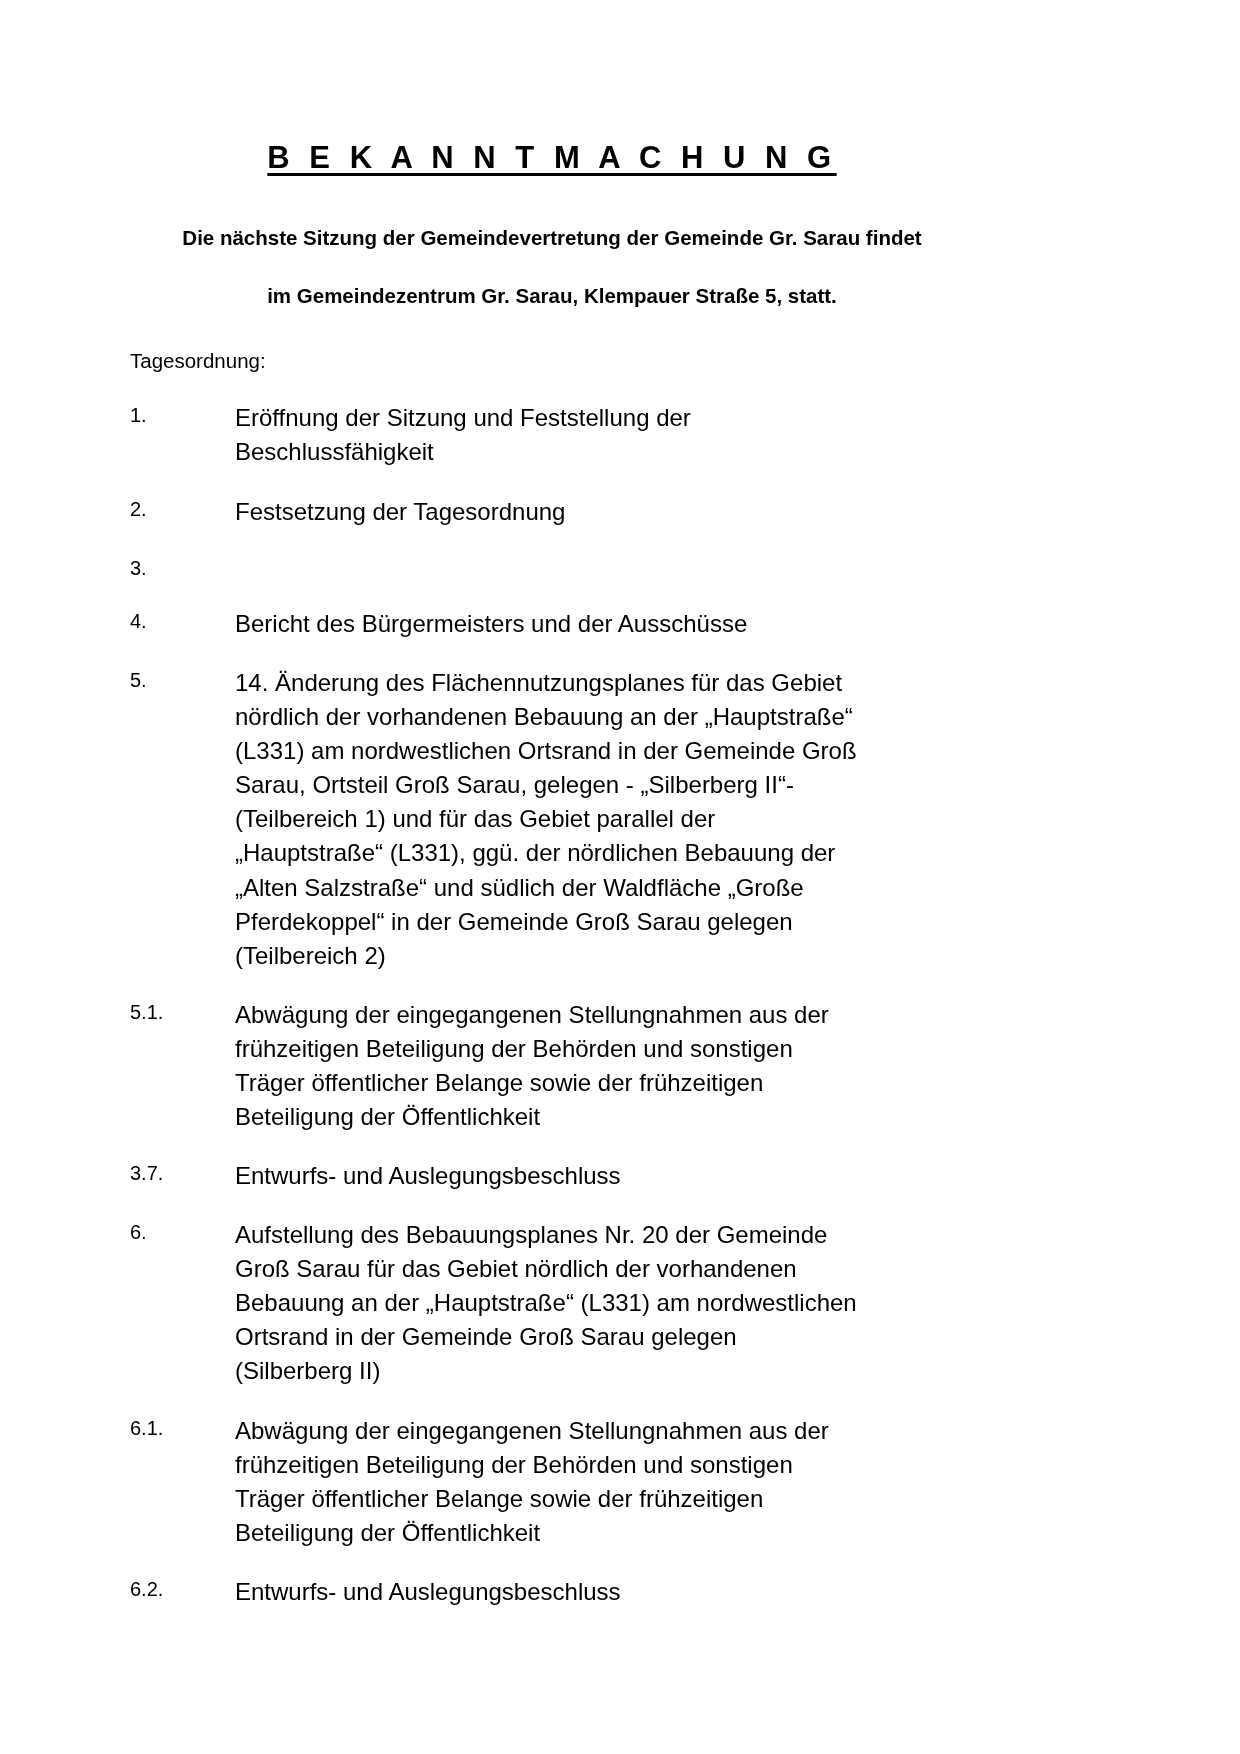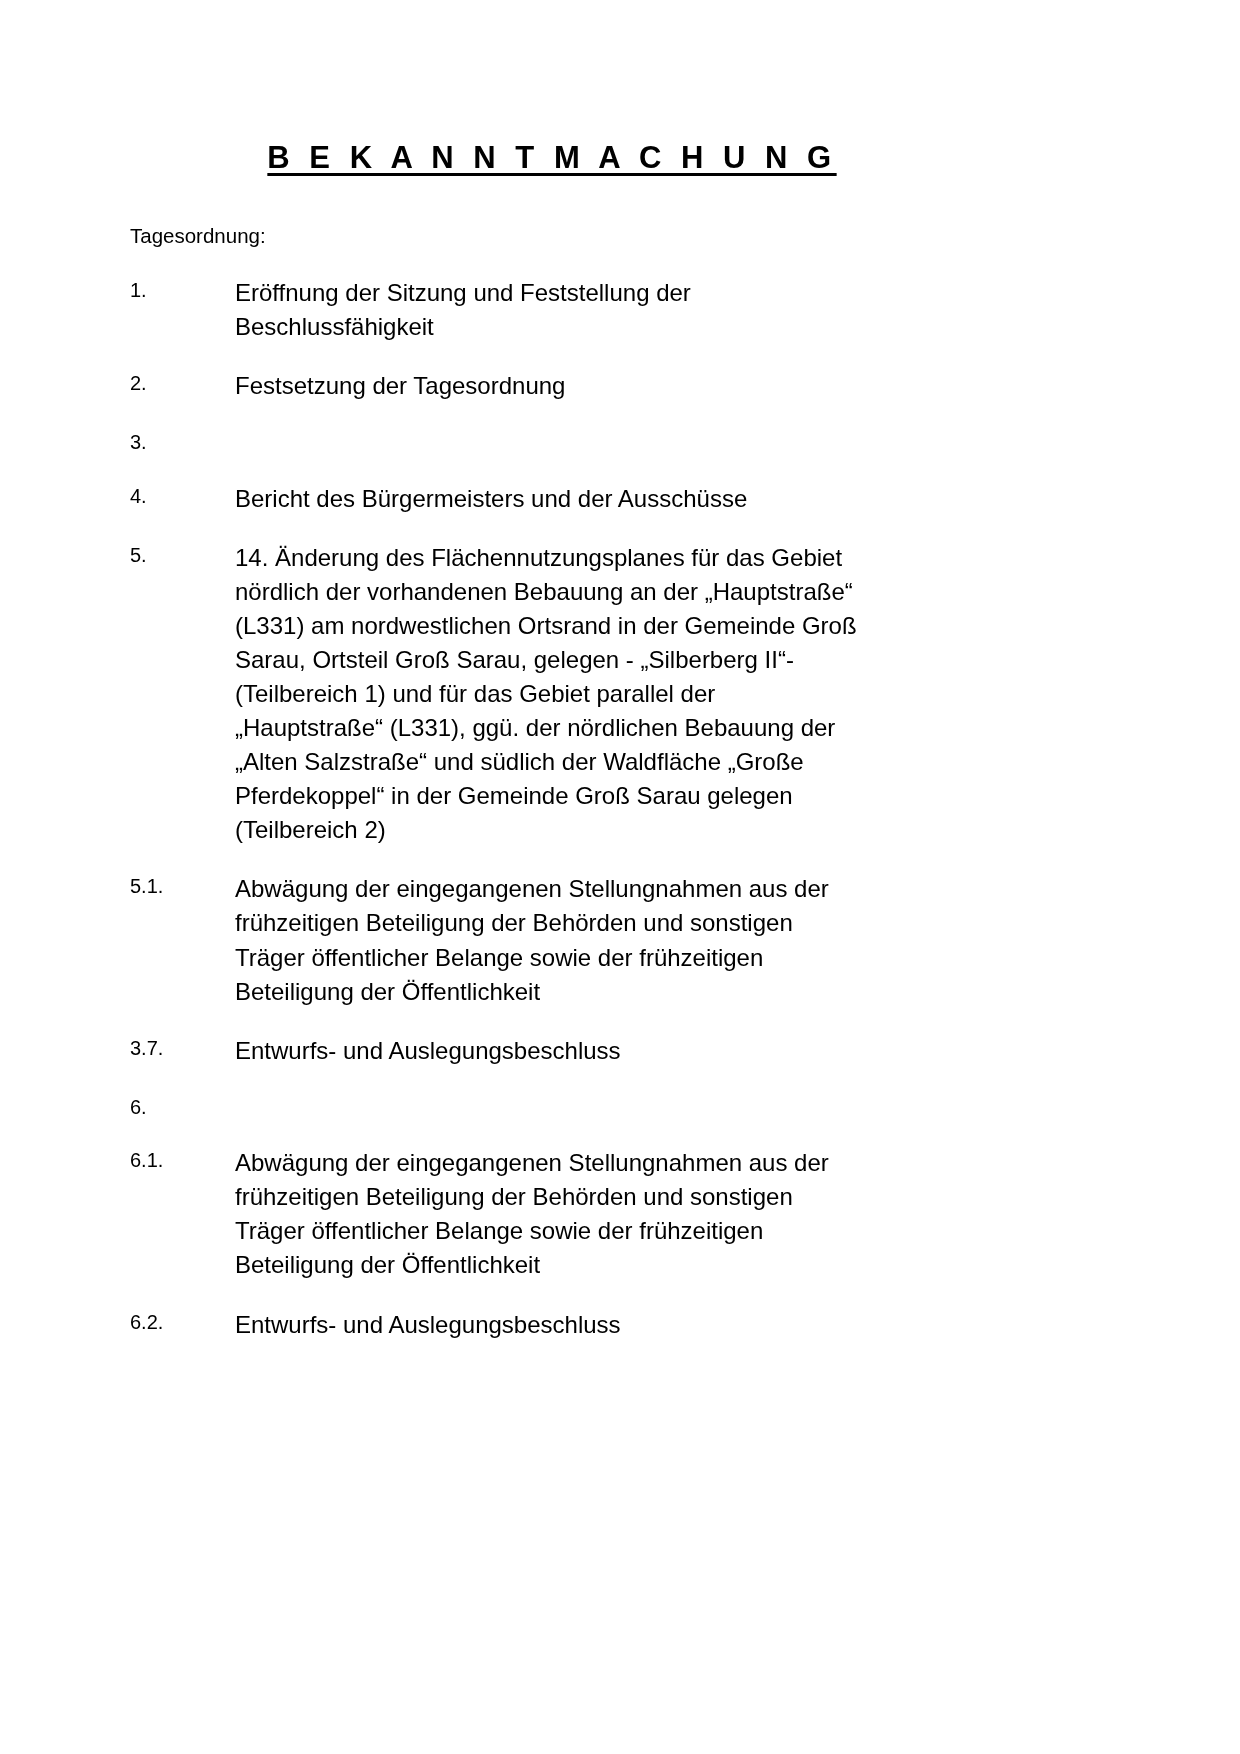--- a/index.html
+++ b/index.html
@@ -72,20 +72,22 @@
   }
 </style>
 </head>
 <body>
 
 <div class="page">
 
   <h1 class="doc-title">B E K A N N T M A C H U N G</h1>
 
   <div class="intro">
+    <p class="intro-line">Die nächste Sitzung der Gemeindevertretung der Gemeinde Gr. Sarau findet</p>
+    <p class="intro-line">im Gemeindezentrum Gr. Sarau, Klempauer Straße 5, statt.</p>
   </div>
 
   <div class="agenda-heading">Tagesordnung:</div>
 
   <div class="agenda">
 
     <div class="agenda-item">
       <div class="item-num">1.</div>
       <div class="item-text">Eröffnung der Sitzung und Feststellung der
 Beschlussfähigkeit</div>
@@ -126,20 +128,25 @@
 Beteiligung der Öffentlichkeit</div>
     </div>
 
     <div class="agenda-item">
       <div class="item-num">3.7.</div>
       <div class="item-text">Entwurfs- und Auslegungsbeschluss</div>
     </div>
 
     <div class="agenda-item">
       <div class="item-num">6.</div>
+      <div class="item-text">Aufstellung des Bebauungsplanes Nr. 20 der Gemeinde
+Groß Sarau für das Gebiet nördlich der vorhandenen
+Bebauung an der „Hauptstraße“ (L331) am nordwestlichen
+Ortsrand in der Gemeinde Groß Sarau gelegen
+(Silberberg II)</div>
     </div>
 
     <div class="agenda-item">
       <div class="item-num">6.1.</div>
       <div class="item-text">Abwägung der eingegangenen Stellungnahmen aus der
 frühzeitigen Beteiligung der Behörden und sonstigen
 Träger öffentlicher Belange sowie der frühzeitigen
 Beteiligung der Öffentlichkeit</div>
     </div>
 

